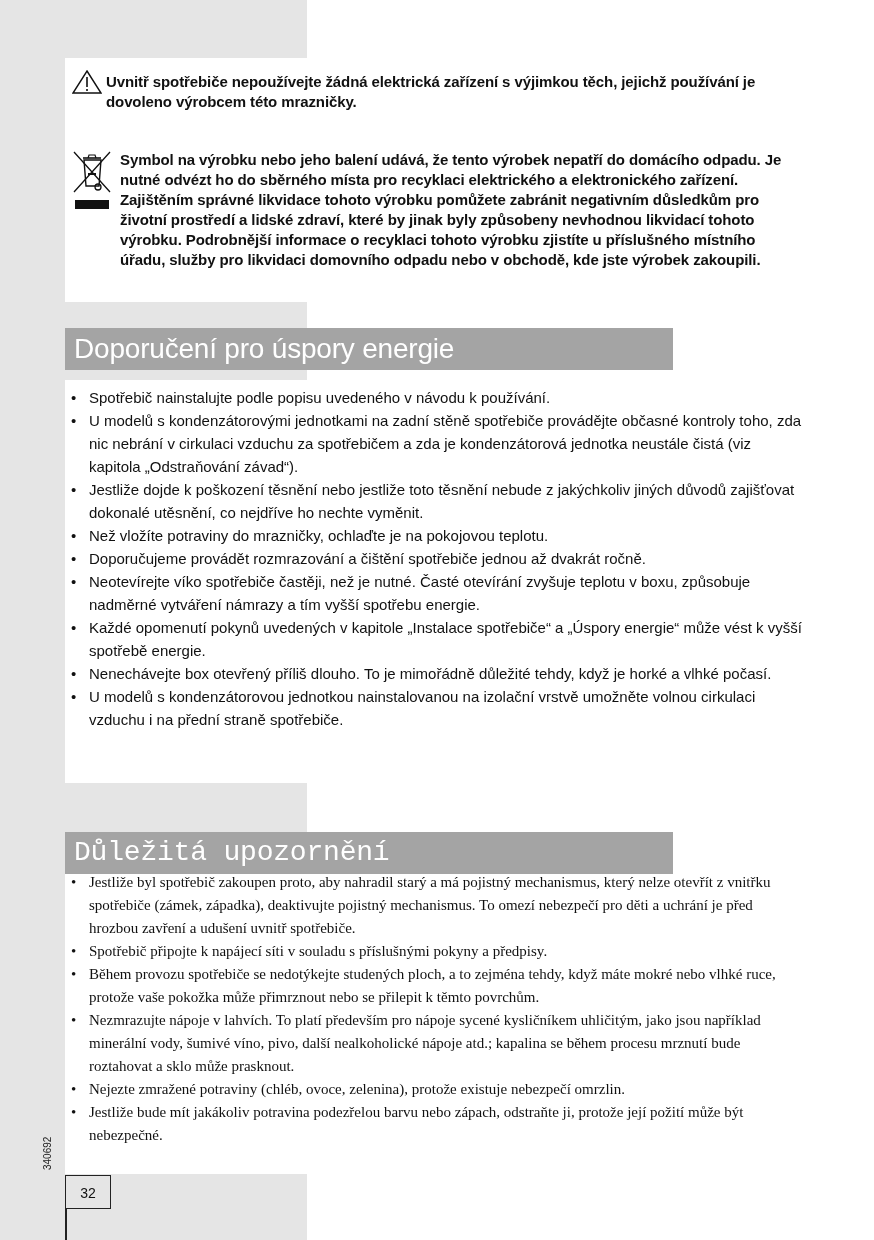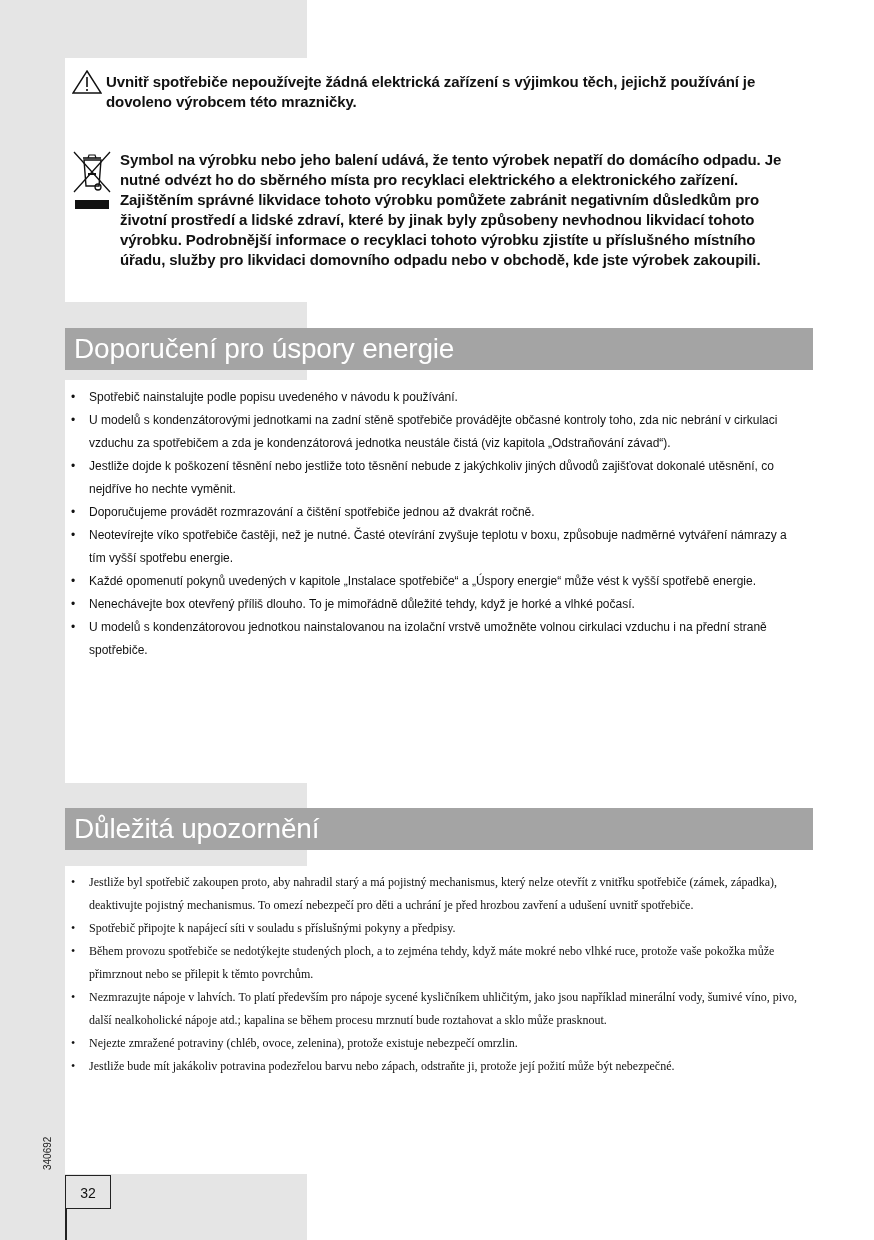--- a/index.html
+++ b/index.html
@@ -12,26 +12,26 @@
   .gray-band { position: absolute; left: 0; top: 0; width: 307px; height: 1240px; background: #e5e5e5; }
   .white-block { position: absolute; background: #ffffff; }
   .notice { position: absolute; font-size: 15px; font-weight: bold; line-height: 20px; letter-spacing: -0.1px; }
   .notice-warning { left: 72px; top: 72px; width: 700px; }
   .notice-warning .icon { position: absolute; left: 0; top: -2px; width: 30px; height: 24px; }
   .notice-warning .text { padding-left: 34px; }
   .notice-weee { left: 72px; top: 150px; width: 730px; }
   .weee-icon { position: absolute; left: 0; top: 0; width: 40px; height: 62px; }
   .weee-first { padding-left: 48px; }
   .section-header {
-    position: absolute; left: 65px; width: 748px; height: 42px;
+    position: absolute; left: 65px; width: 608px; height: 42px;
     background: #a4a4a4; color: #ffffff;
     font-size: 28px; line-height: 42px; padding-left: 9px; box-sizing: border-box;
     letter-spacing: -0.2px;
   }
-  ul.bullets { position: absolute; left: 65px; width: 744px; margin: 0; padding: 0; list-style: none; font-size: 12px; line-height: 23px; }
+  ul.bullets { position: absolute; left: 65px; width: 744px; margin: 0; padding: 0; list-style: none; font-size: 15px; line-height: 23px; }
   ul.bullets li { position: relative; padding-left: 24px; padding-right: 6px; }
   ul.bullets li::before { content: "•"; position: absolute; left: 6px; top: 0; }
   .doc-code { position: absolute; left: 42px; top: 1130px; width: 14px; height: 40px; font-size: 10px; writing-mode: vertical-rl; transform: rotate(180deg); color: #222; }
   .page-box { position: absolute; left: 65px; top: 1175px; width: 46px; height: 34px; border: 1.5px solid #222; background: #e5e5e5; font-size: 14px; text-align: center; line-height: 34px; box-sizing: border-box; }
   .page-line { position: absolute; left: 65px; top: 1208px; width: 1.5px; height: 32px; background: #222; }
 </style>
 </head>
 <body>
 
 <div class="gray-band"></div>
@@ -61,28 +61,29 @@
     <rect x="3" y="50" width="34" height="9" fill="#111"></rect>
   </svg>
   <div class="weee-first">Symbol na výrobku nebo jeho balení udává, že tento výrobek nepatří do domácího odpadu. Je nutné odvézt ho do sběrného místa pro recyklaci elektrického a elektronického zařízení. Zajištěním správné likvidace tohoto výrobku pomůžete zabránit negativním důsledkům pro životní prostředí a lidské zdraví, které by jinak byly způsobeny nevhodnou likvidací tohoto výrobku. Podrobnější informace o recyklaci tohoto výrobku zjistíte u příslušného místního úřadu, služby pro likvidaci domovního odpadu nebo v obchodě, kde jste výrobek zakoupili.</div>
 </div>
 
 <div class="section-header" style="top:328px; z-index:2;">Doporučení pro úspory energie</div>
 <ul class="bullets" style="top:386px; z-index:2;">
   <li>Spotřebič nainstalujte podle popisu uvedeného v návodu k používání.</li>
   <li>U modelů s kondenzátorovými jednotkami na zadní stěně spotřebiče provádějte občasné kontroly toho, zda nic nebrání v cirkulaci vzduchu za spotřebičem a zda je kondenzátorová jednotka neustále čistá (viz kapitola „Odstraňování závad“).</li>
   <li>Jestliže dojde k poškození těsnění nebo jestliže toto těsnění nebude z jakýchkoliv jiných důvodů zajišťovat dokonalé utěsnění, co nejdříve ho nechte vyměnit.</li>
+  <li>Než vložíte potraviny do mrazničky, ochlaďte je na pokojovou teplotu.</li>
   <li>Doporučujeme provádět rozmrazování a čištění spotřebiče jednou až dvakrát ročně.</li>
   <li>Neotevírejte víko spotřebiče častěji, než je nutné. Časté otevírání zvyšuje teplotu v boxu, způsobuje nadměrné vytváření námrazy a tím vyšší spotřebu energie.</li>
   <li>Každé opomenutí pokynů uvedených v kapitole „Instalace spotřebiče“ a „Úspory energie“ může vést k vyšší spotřebě energie.</li>
   <li>Nenechávejte box otevřený příliš dlouho. To je mimořádně důležité tehdy, když je horké a vlhké počasí.</li>
   <li>U modelů s kondenzátorovou jednotkou nainstalovanou na izolační vrstvě umožněte volnou cirkulaci vzduchu i na přední straně spotřebiče.</li>
 </ul>
 
-<div class="section-header" style="top:808px; z-index:2;">Důležitá upozornění</div>
+<div class="section-header" style="top:832px; z-index:2;font-family:Liberation Mono, monospace;">Důležitá upozornění</div>
 <ul class="bullets" style="top:871px; z-index:2;font-family:Liberation Serif, serif;">
   <li>Jestliže byl spotřebič zakoupen proto, aby nahradil starý a má pojistný mechanismus, který nelze otevřít z vnitřku spotřebiče (zámek, západka), deaktivujte pojistný mechanismus. To omezí nebezpečí pro děti a uchrání je před hrozbou zavření a udušení uvnitř spotřebiče.</li>
   <li>Spotřebič připojte k napájecí síti v souladu s příslušnými pokyny a předpisy.</li>
   <li>Během provozu spotřebiče se nedotýkejte studených ploch, a to zejména tehdy, když máte mokré nebo vlhké ruce, protože vaše pokožka může přimrznout nebo se přilepit k těmto povrchům.</li>
   <li>Nezmrazujte nápoje v lahvích. To platí především pro nápoje sycené kysličníkem uhličitým, jako jsou například minerální vody, šumivé víno, pivo, další nealkoholické nápoje atd.; kapalina se během procesu mrznutí bude roztahovat a sklo může prasknout.</li>
   <li>Nejezte zmražené potraviny (chléb, ovoce, zelenina), protože existuje nebezpečí omrzlin.</li>
   <li>Jestliže bude mít jakákoliv potravina podezřelou barvu nebo zápach, odstraňte ji, protože její požití může být nebezpečné.</li>
 </ul>
 
 <div class="doc-code" style="z-index:2;">340692</div>

